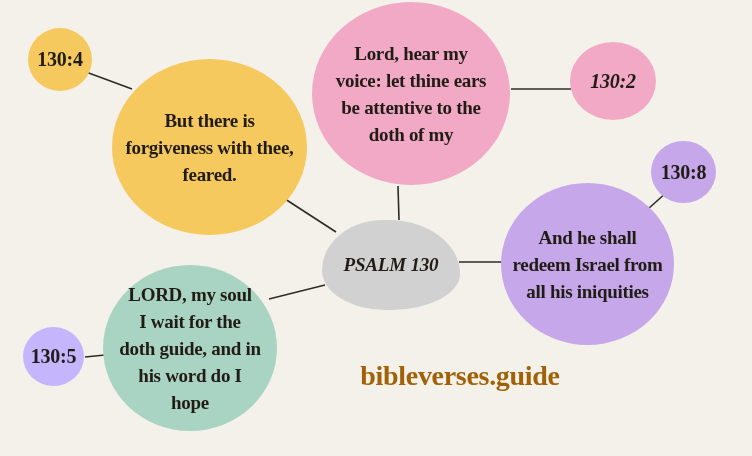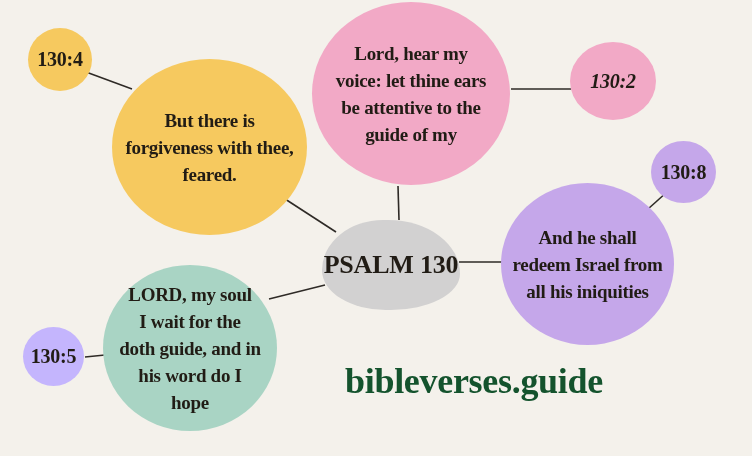--- a/index.html
+++ b/index.html
@@ -20,28 +20,28 @@
     font-weight:700;
   }
   .node.big{font-size:19px;line-height:27px;letter-spacing:-0.3px;}
   .node.small{font-size:20px;letter-spacing:-0.2px;}
   .vline{white-space:nowrap;}
   .center-blob{
     position:absolute;
     left:322px;top:220px;width:138px;height:90px;
     border-radius:46% 54% 52% 48% / 58% 62% 42% 46%;
     display:flex;align-items:center;justify-content:center;
-    font-weight:700;font-size:26px;letter-spacing:-0.2px;
+    font-weight:700;font-size:19px;letter-spacing:-0.2px;font-style:italic;
   }
   .watermark{
     position:absolute;
     left:345px;top:360px;width:230px;
     text-align:center;
-    font-weight:700;font-size:36px;letter-spacing:-0.3px;
-    color:#14532d;
+    font-weight:700;font-size:28px;letter-spacing:-0.3px;
+    color:#a16207;
   }
   
   .n-pink-big   {left:312px;top:2px;  width:198px;height:183px;}
   .n-pink-small {left:570px;top:42px; width:86px; height:78px;font-style:italic;}
   .n-yellow-small{left:28px;top:28px; width:64px; height:63px;}
   .n-yellow-big {left:112px;top:59px; width:195px;height:176px;}
   .n-purple-small{left:651px;top:141px;width:65px;height:62px;}
   .n-purple-big {left:501px;top:183px;width:173px;height:162px;}
   .n-teal-small {left:23px;top:327px; width:61px; height:59px;}
   .n-teal-big   {left:103px;top:265px;width:174px;height:166px;}
@@ -69,21 +69,21 @@
   <div class="node big n-yellow-big" style="background-color: rgb(246, 201, 95);">
     <div class="vline">But there is</div>
     <div class="vline">forgiveness with thee,</div>
     <div class="vline">feared.</div>
   </div>
 
   <div class="node big n-pink-big" style="background-color: rgb(242, 169, 198);">
     <div class="vline">Lord, hear my</div>
     <div class="vline">voice: let thine ears</div>
     <div class="vline">be attentive to the</div>
-    <div class="vline">guide of my</div>
+    <div class="vline">doth of my</div>
   </div>
 
   <div class="node small n-pink-small" style="background-color: rgb(242, 169, 198);">
     <div class="vline">130:2</div>
   </div>
 
   <div class="node small n-purple-small" style="background-color: rgb(197, 167, 234);">
     <div class="vline">130:8</div>
   </div>
 

